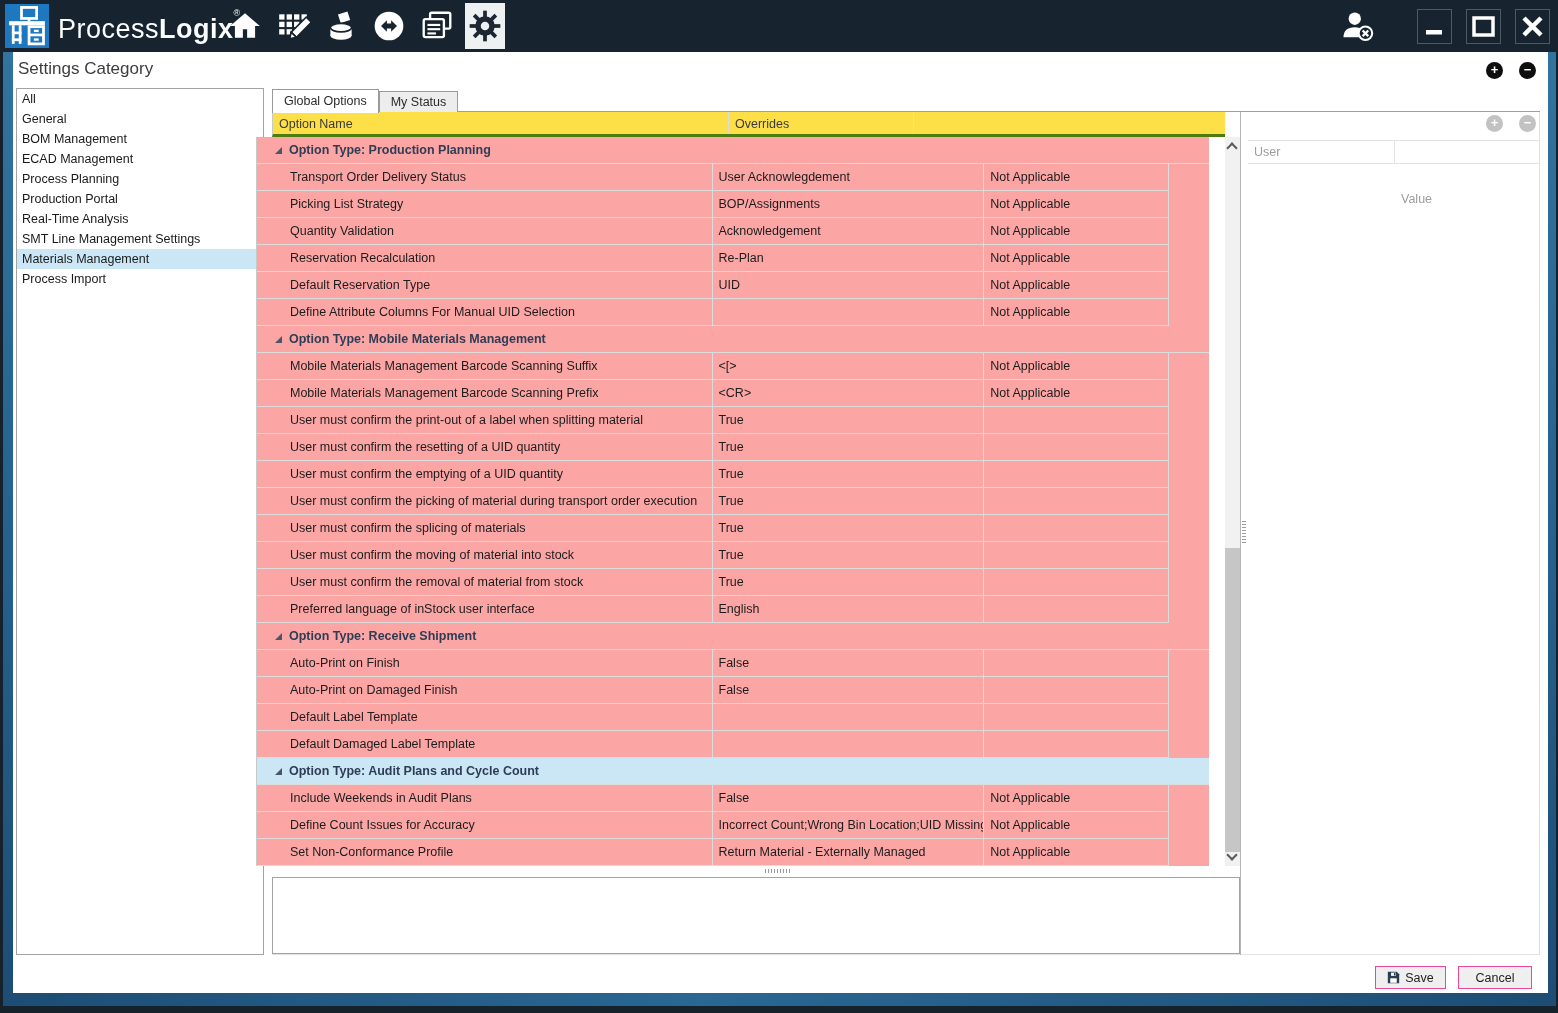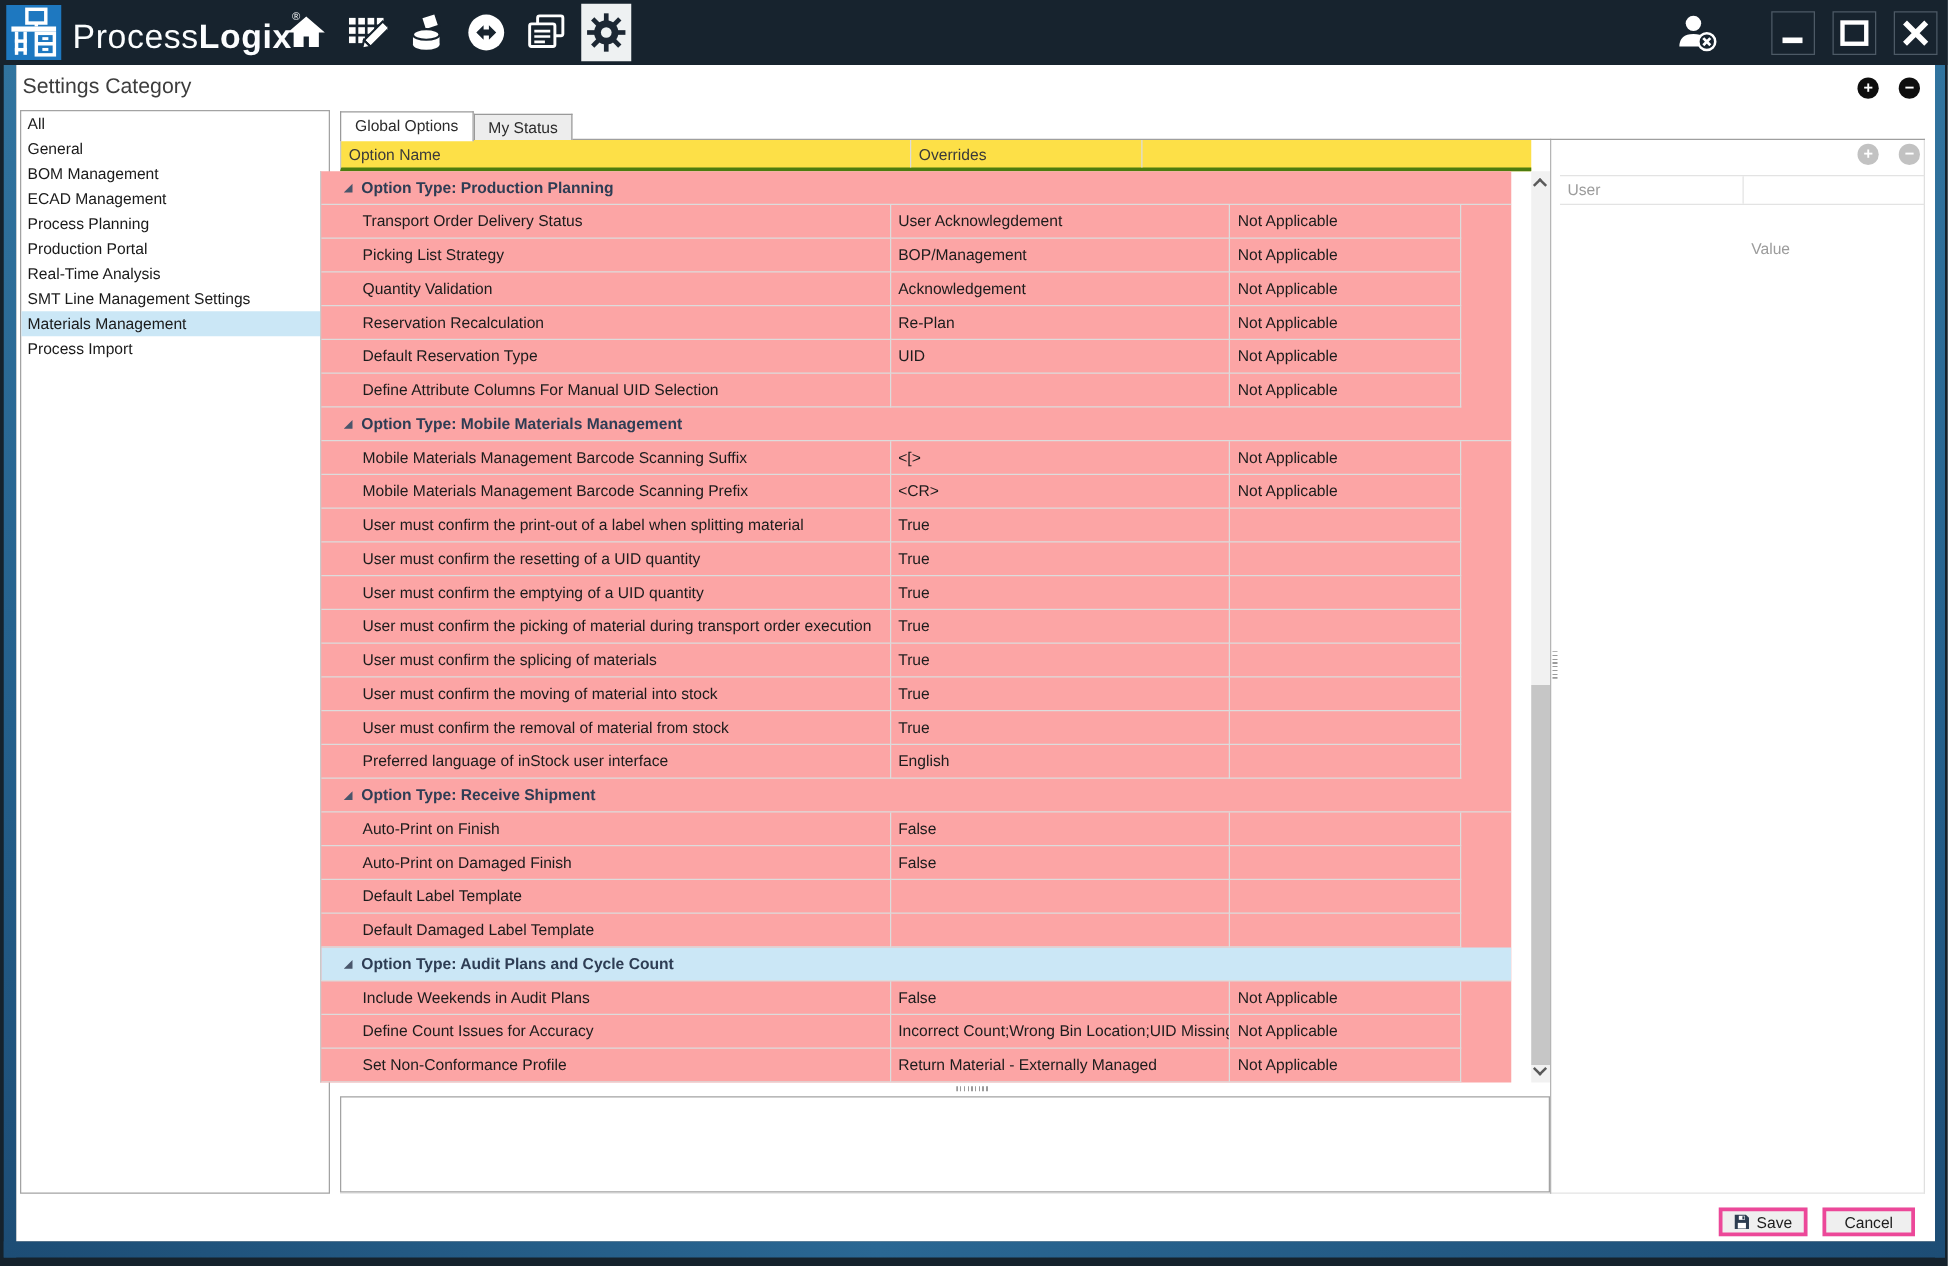--- a/index.html
+++ b/index.html
@@ -86,21 +86,21 @@
   .descbox { position:absolute; left:272px; top:877px; width:968px; height:77px; border:1px solid #a3a3a3; background:#fff; }
 
   
   .rp-header { position:absolute; left:1248px; top:140px; width:292px; height:24px; display:flex;
      border-top:1px solid #e3e3e3; border-bottom:1px solid #e3e3e3; }
   .rp-col { font-size:12.5px; color:#9c9c9c; line-height:22px; padding-left:6px; }
   .rp-col.c0 { width:147px; border-right:1px solid #e3e3e3; }
   .rp-col.c1 { width:145px;margin-top:47px; }
 
   
-  .btn { position:absolute; top:966px; height:23px; border:3px solid #ec4899; background:#efefef;
+  .btn { position:absolute; top:966px; height:23px; border:1px solid #ec4899; background:#efefef;
      font-size:12.5px; color:#1e1e1e; display:flex; align-items:center; justify-content:center; gap:5px; }
   .btn-save { left:1375px; width:71px; }
   .btn-cancel { left:1458px; width:74px; }
 </style>
 </head>
 <body>
 
 <div class="titlebar">
   <div class="logo-tile">
     <svg width="44" height="44" viewBox="0 0 32 32">
@@ -250,21 +250,21 @@
 <div class="grid-body">
     <div class="group-row"><span class="tri"></span><span>Option Type: Production Planning</span></div>
     <div class="t-row">
       <div class="cell c0">Transport Order Delivery Status</div>
       <div class="cell c1">User Acknowlegdement</div>
       <div class="cell c2">Not Applicable</div>
       <div class="cell filler"></div>
     </div>
     <div class="t-row">
       <div class="cell c0">Picking List Strategy</div>
-      <div class="cell c1">BOP/Management</div>
+      <div class="cell c1">BOP/Assignments</div>
       <div class="cell c2">Not Applicable</div>
       <div class="cell filler"></div>
     </div>
     <div class="t-row">
       <div class="cell c0">Quantity Validation</div>
       <div class="cell c1">Acknowledgement</div>
       <div class="cell c2">Not Applicable</div>
       <div class="cell filler"></div>
     </div>
     <div class="t-row">

